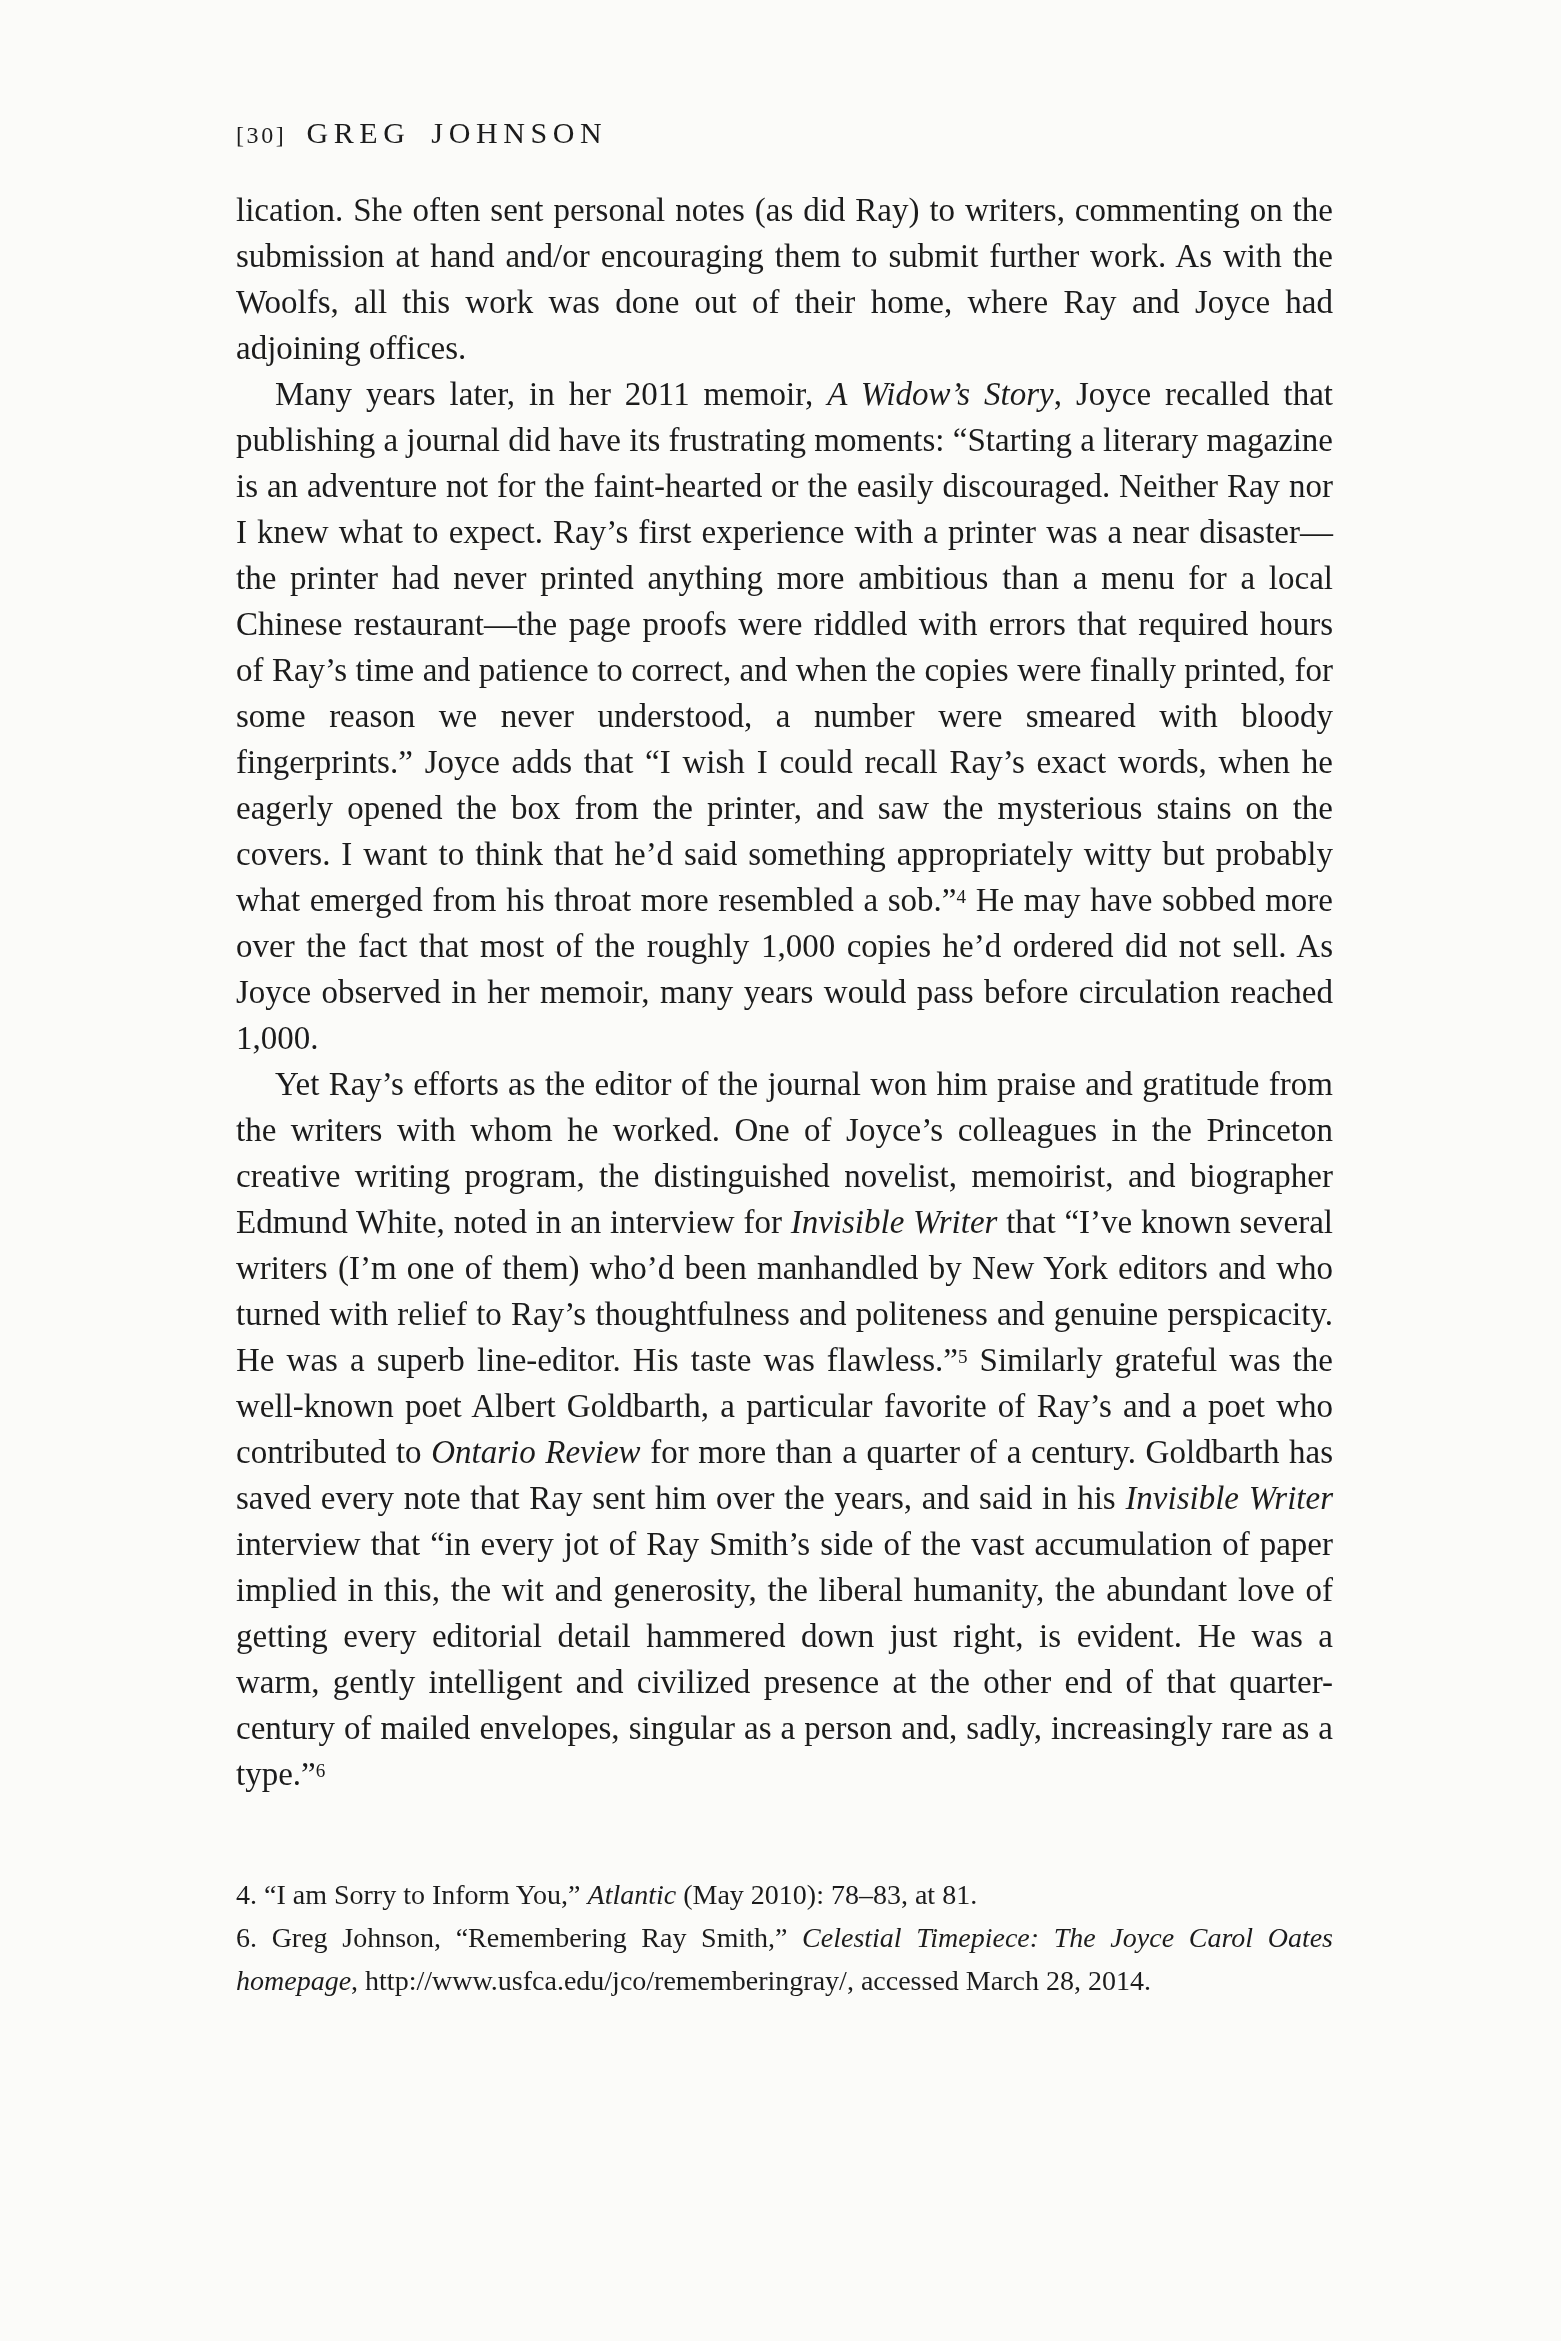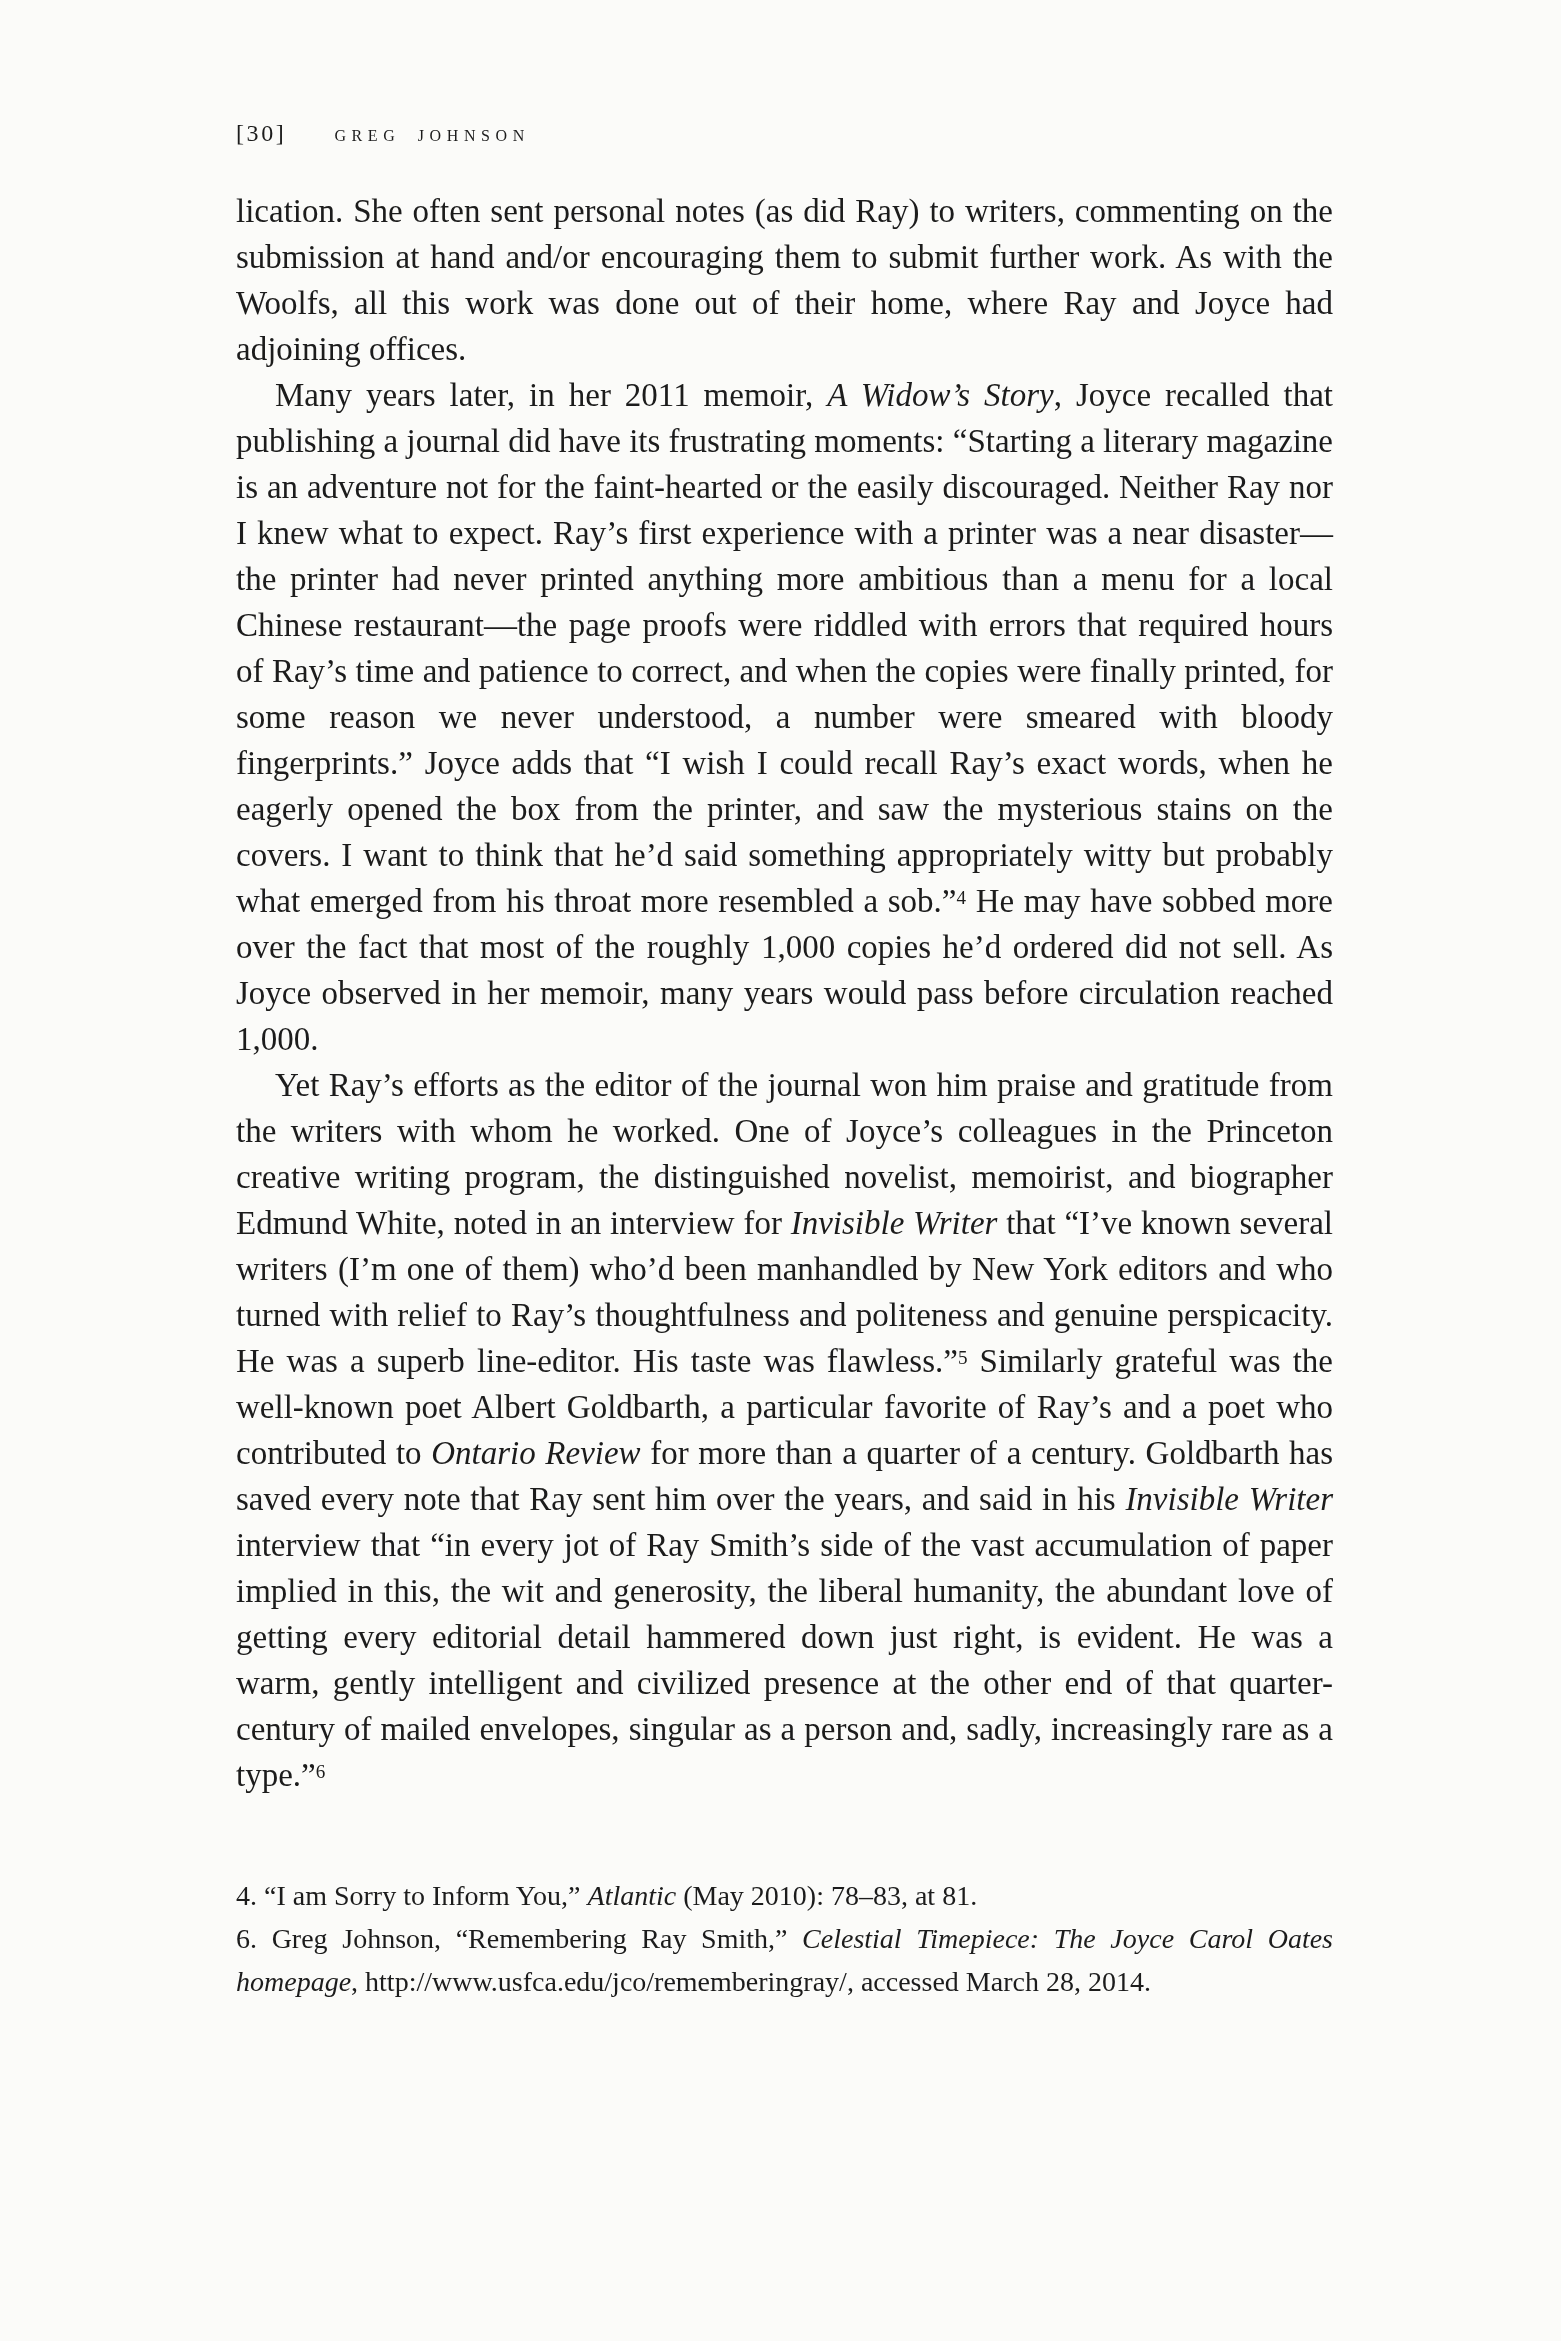--- a/index.html
+++ b/index.html
@@ -21,24 +21,24 @@
   }
   .running-head {
     display: flex;
     align-items: baseline;
     font-size: 24px;
     line-height: 28px;
     margin-bottom: 38px;
   }
   .folio {
     letter-spacing: 2.6px;
-    margin-right: 48px;
+    margin-right: 20px;
   }
   .author {
-    font-size: 16px;
+    font-size: 30px;
     letter-spacing: 5.6px;
     word-spacing: 7.8px;
   }
   .body-text {
     font-size: 33px;
     line-height: 46px;
     text-align: justify;
     hyphens: none;
   }
   .para { margin: 0; }

